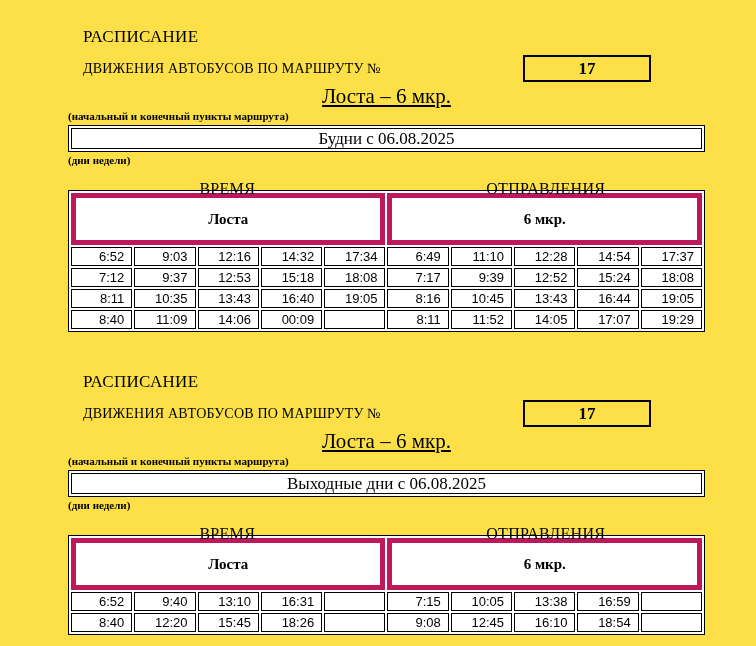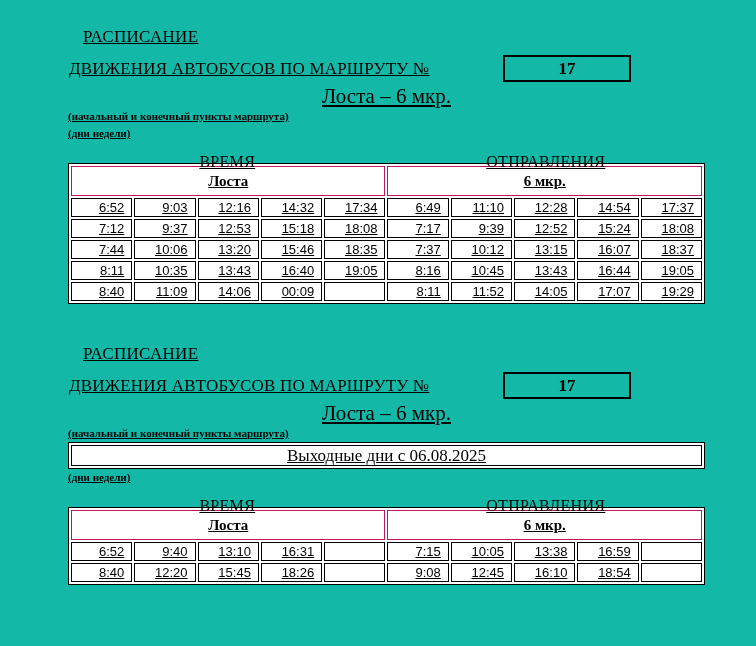--- a/index.html
+++ b/index.html
@@ -1,24 +1,23 @@
 <!DOCTYPE html>
 <html><head>
 <meta charset="utf-8">
 <style>
   html, body { margin: 0; padding: 0; background: #ffffff; }
   .page {
     position: relative;
     width: 756px;
     height: 646px;
-    background: #14b8a6;
+    background: #fde047;
     color: #000000;
     font-family: "Liberation Serif", serif;
     overflow: hidden;
-    text-decoration: underline;
   }
   .content {
     margin-left: 68px;
     width: 637px;
     padding-top: 28px;
   }
   .section { }
   .section.second { margin-top: 41px; }
 
   .doc-title {
@@ -26,28 +25,28 @@
     font-size: 17px;
     line-height: 18px;
     margin-bottom: 12px;
     letter-spacing: 0.3px;
   }
   .route-line {
     position: relative;
     height: 26px;
   }
   .doc-subtitle {
-    margin-left: 1px;
-    font-size: 17px;
+    margin-left: 15px;
+    font-size: 14px;
     line-height: 22px;
     letter-spacing: 0.2px;
   }
   .route-box {
     position: absolute;
-    left: 435px;
+    left: 455px;
     top: -3px;
     width: 124px;
     height: 23px;
     line-height: 23px;
     border: 2px solid #000;
     text-align: center;
     font-weight: bold;
     font-size: 17px;
   }
   .route-name {
@@ -87,26 +86,26 @@
   }
   table.sched {
     table-layout: fixed;
     width: 637px;
     border-collapse: separate;
     border-spacing: 2px;
     border: 1px solid #000;
     background: #fff;
   }
   table.sched th {
-    border: 1px solid #be185d;
+    border: 5px solid #be185d;
     font-family: "Liberation Serif", serif;
     font-weight: bold;
     font-size: 15px;
     height: 18px;
-    padding: 5px;
+    padding: 12px;
   }
   table.sched td {
     border: 1px solid #000;
     font-family: "Liberation Sans", sans-serif;
     font-size: 13px;
     height: 17px;
     text-align: right;
     padding: 0 7px 0 0;
     overflow: hidden;
     white-space: nowrap;
@@ -121,20 +120,23 @@
     <div class="section">
       <div class="doc-title">РАСПИСАНИЕ</div>
       <div class="route-line">
         <span class="doc-subtitle">ДВИЖЕНИЯ АВТОБУСОВ ПО МАРШРУТУ №</span>
         <span class="route-box">
           <span>17</span>
         </span>
       </div>
       <div class="route-name">Лоста – 6 мкр.</div>
       <div class="small-note">(начальный и конечный пункты маршрута)</div>
+      <div class="day-box">
+        <div class="day-box-inner">Будни с 06.08.2025</div>
+      </div>
       <div class="small-note">(дни недели)</div>
       <div class="col-group-head">
         <div>ВРЕМЯ</div>
         <div>ОТПРАВЛЕНИЯ</div>
       </div>
       <table class="sched">
         <thead>
           <tr>
             <th colspan="5">Лоста</th>
             <th colspan="5">6 мкр.</th>
@@ -159,32 +161,20 @@
               <td>12:53</td>
               <td>15:18</td>
               <td>18:08</td>
               <td>7:17</td>
               <td>9:39</td>
               <td>12:52</td>
               <td>15:24</td>
               <td>18:08</td>
             </tr>
             <tr>
-              <td>7:44</td>
-              <td>10:06</td>
-              <td>13:20</td>
-              <td>15:46</td>
-              <td>18:35</td>
-              <td>7:37</td>
-              <td>10:12</td>
-              <td>13:15</td>
-              <td>16:07</td>
-              <td>18:37</td>
-            </tr>
-            <tr>
               <td>8:11</td>
               <td>10:35</td>
               <td>13:43</td>
               <td>16:40</td>
               <td>19:05</td>
               <td>8:16</td>
               <td>10:45</td>
               <td>13:43</td>
               <td>16:44</td>
               <td>19:05</td>

